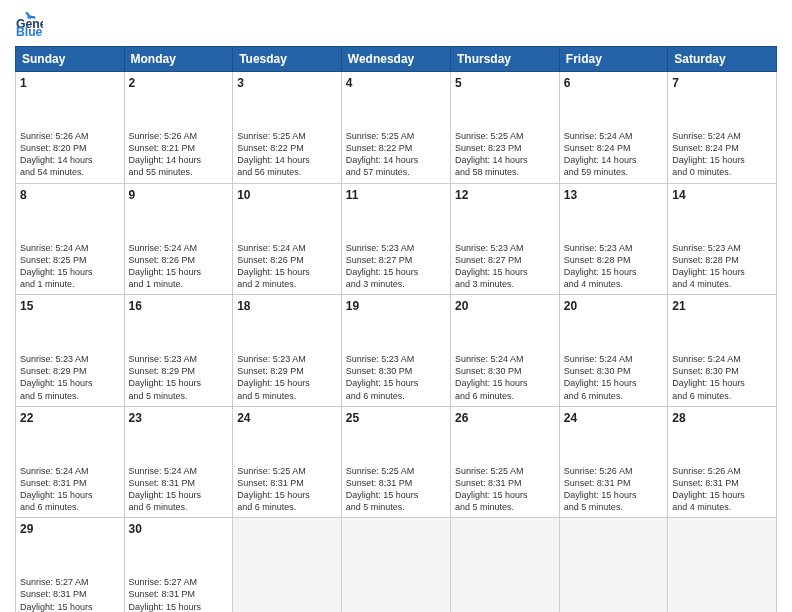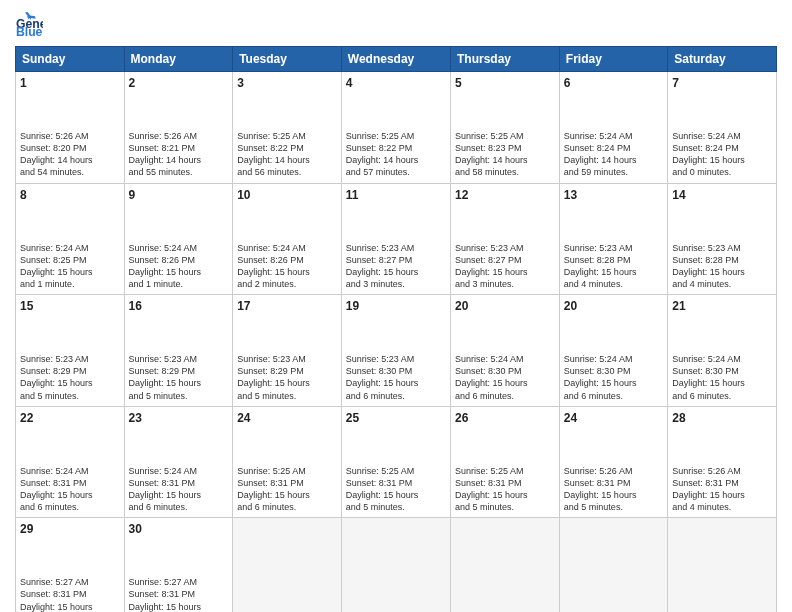--- a/index.html
+++ b/index.html
@@ -184,21 +184,21 @@
         <tr>
           <td>
             <span class="day-num">15</span>
             <div class="day-info">Sunrise: 5:23 AM<br>Sunset: 8:29 PM<br>Daylight: 15 hours<br>and 5 minutes.</div>
           </td>
           <td>
             <span class="day-num">16</span>
             <div class="day-info">Sunrise: 5:23 AM<br>Sunset: 8:29 PM<br>Daylight: 15 hours<br>and 5 minutes.</div>
           </td>
           <td>
-            <span class="day-num">17</span>
+            <span class="day-num">18</span>
             <div class="day-info">Sunrise: 5:23 AM<br>Sunset: 8:29 PM<br>Daylight: 15 hours<br>and 5 minutes.</div>
           </td>
           <td>
             <span class="day-num">19</span>
             <div class="day-info">Sunrise: 5:23 AM<br>Sunset: 8:30 PM<br>Daylight: 15 hours<br>and 6 minutes.</div>
           </td>
           <td>
             <span class="day-num">20</span>
             <div class="day-info">Sunrise: 5:24 AM<br>Sunset: 8:30 PM<br>Daylight: 15 hours<br>and 6 minutes.</div>
           </td>

